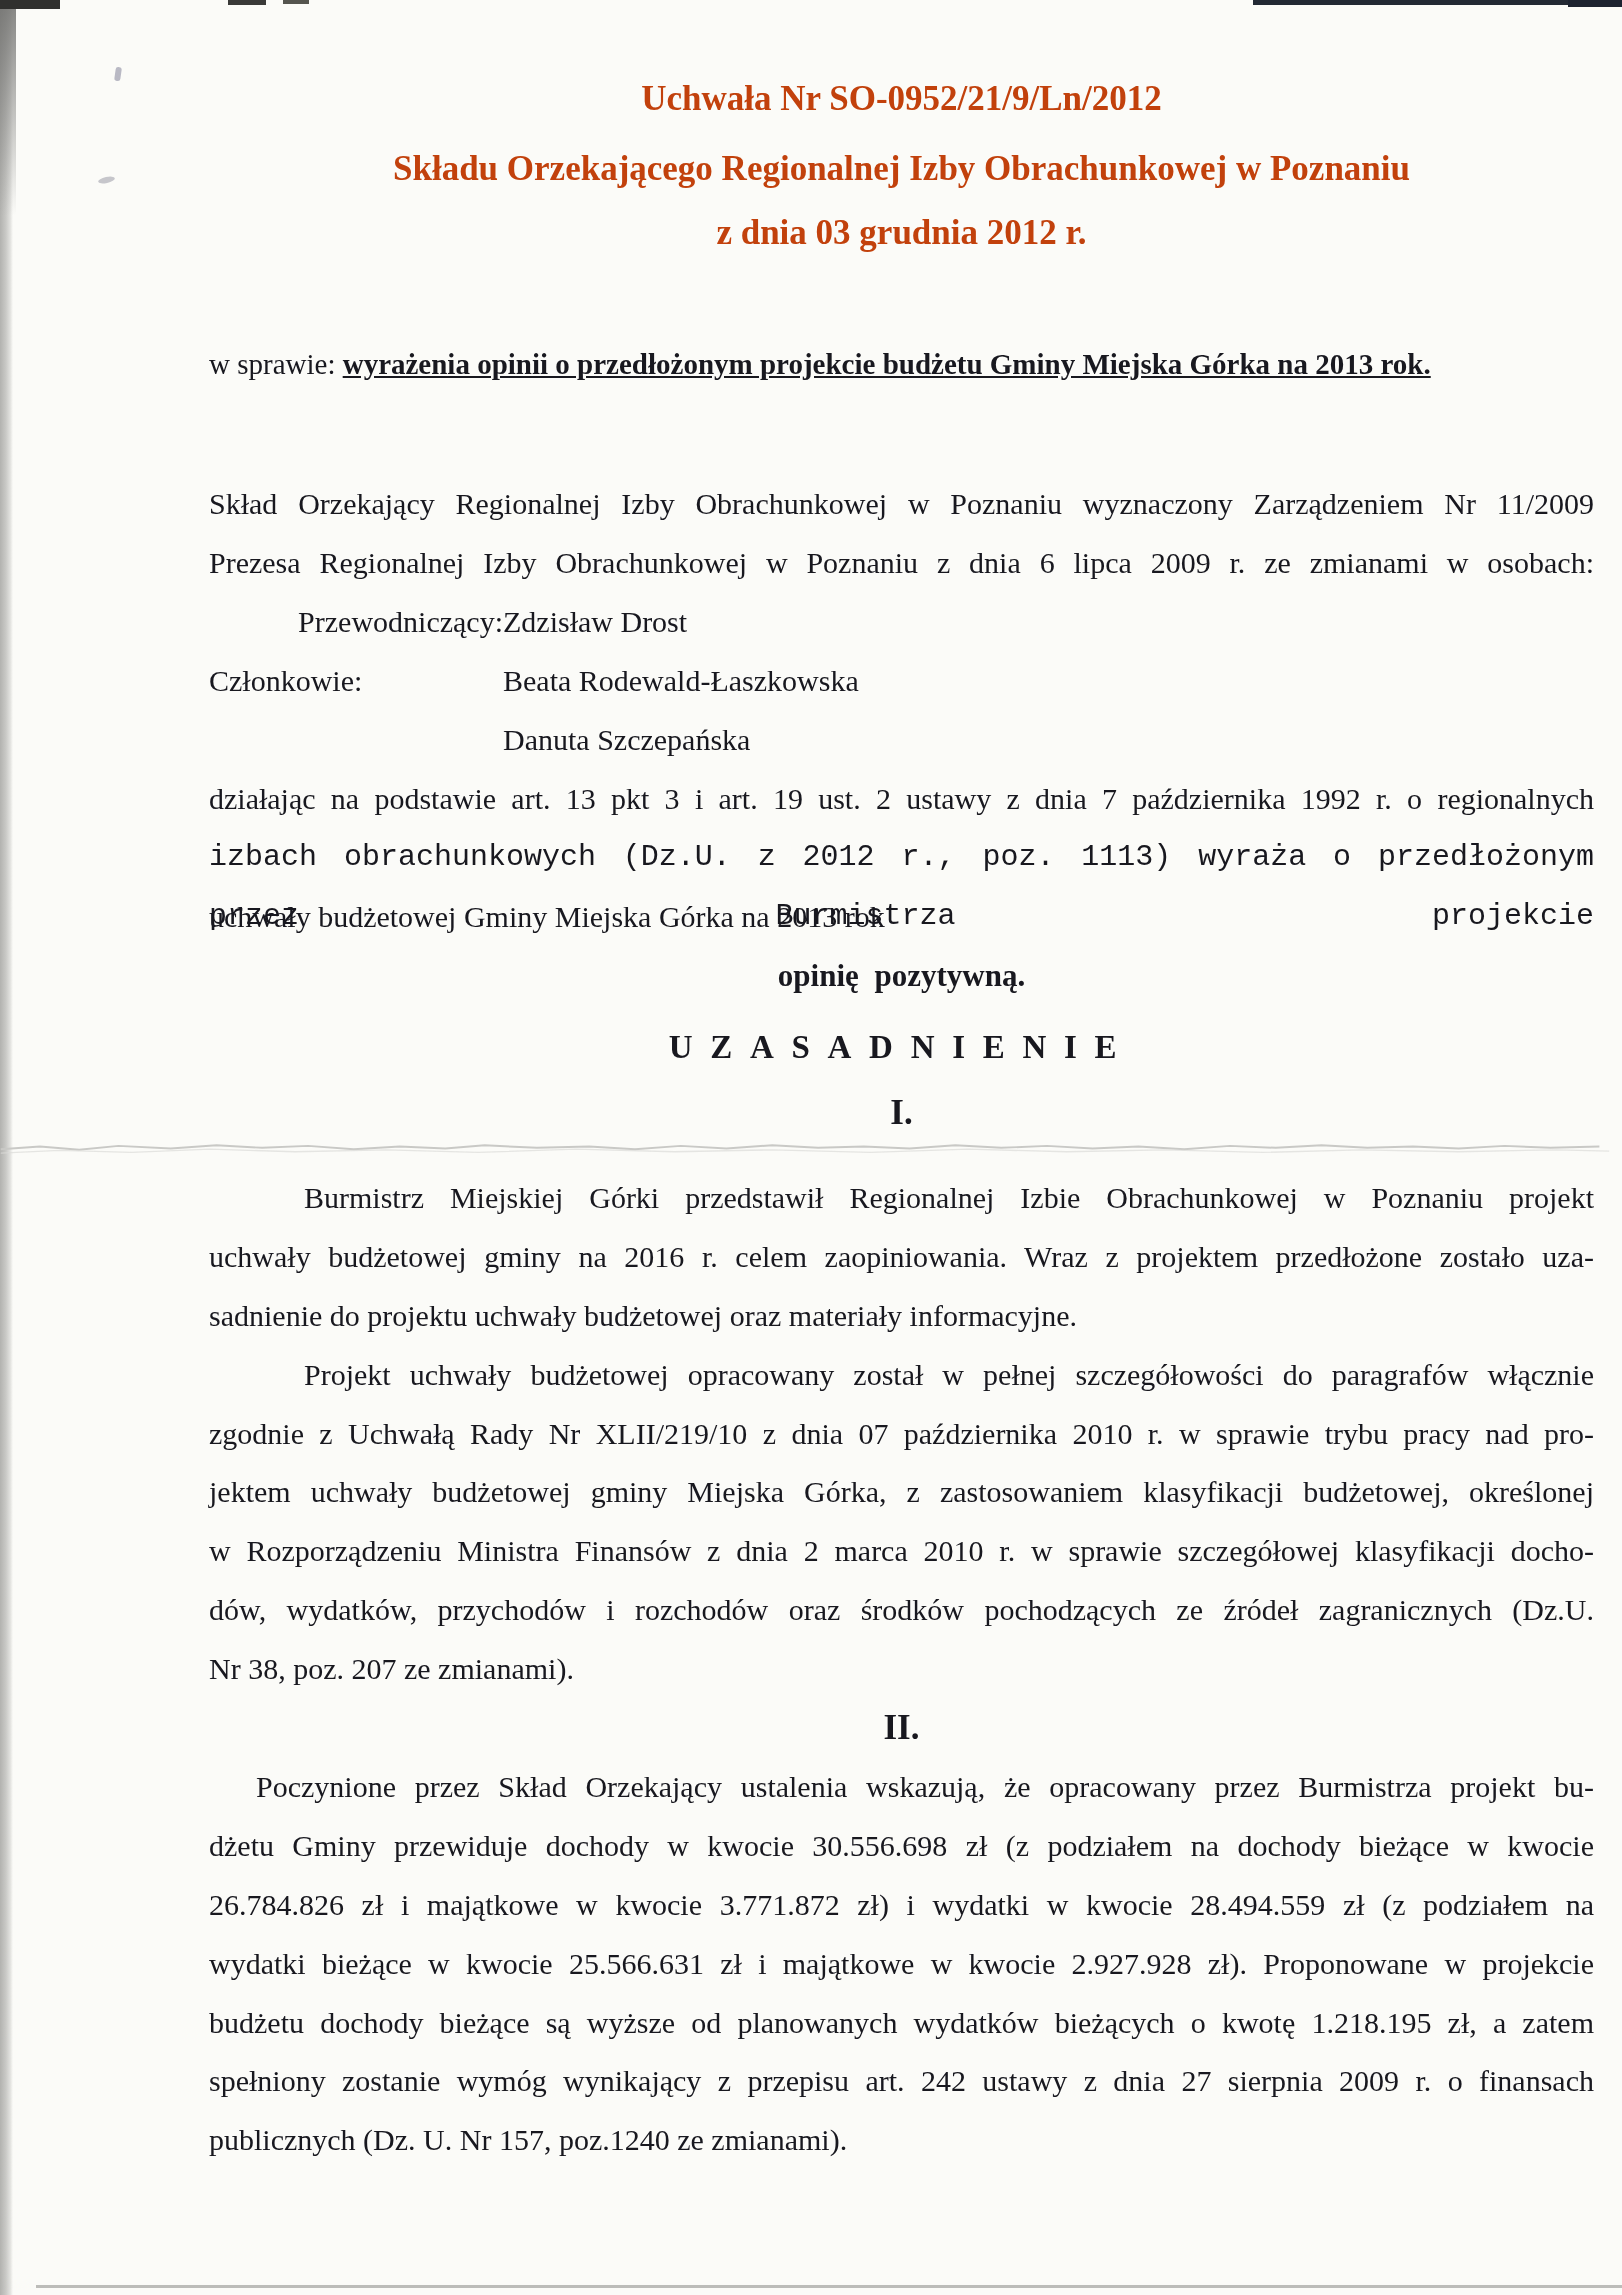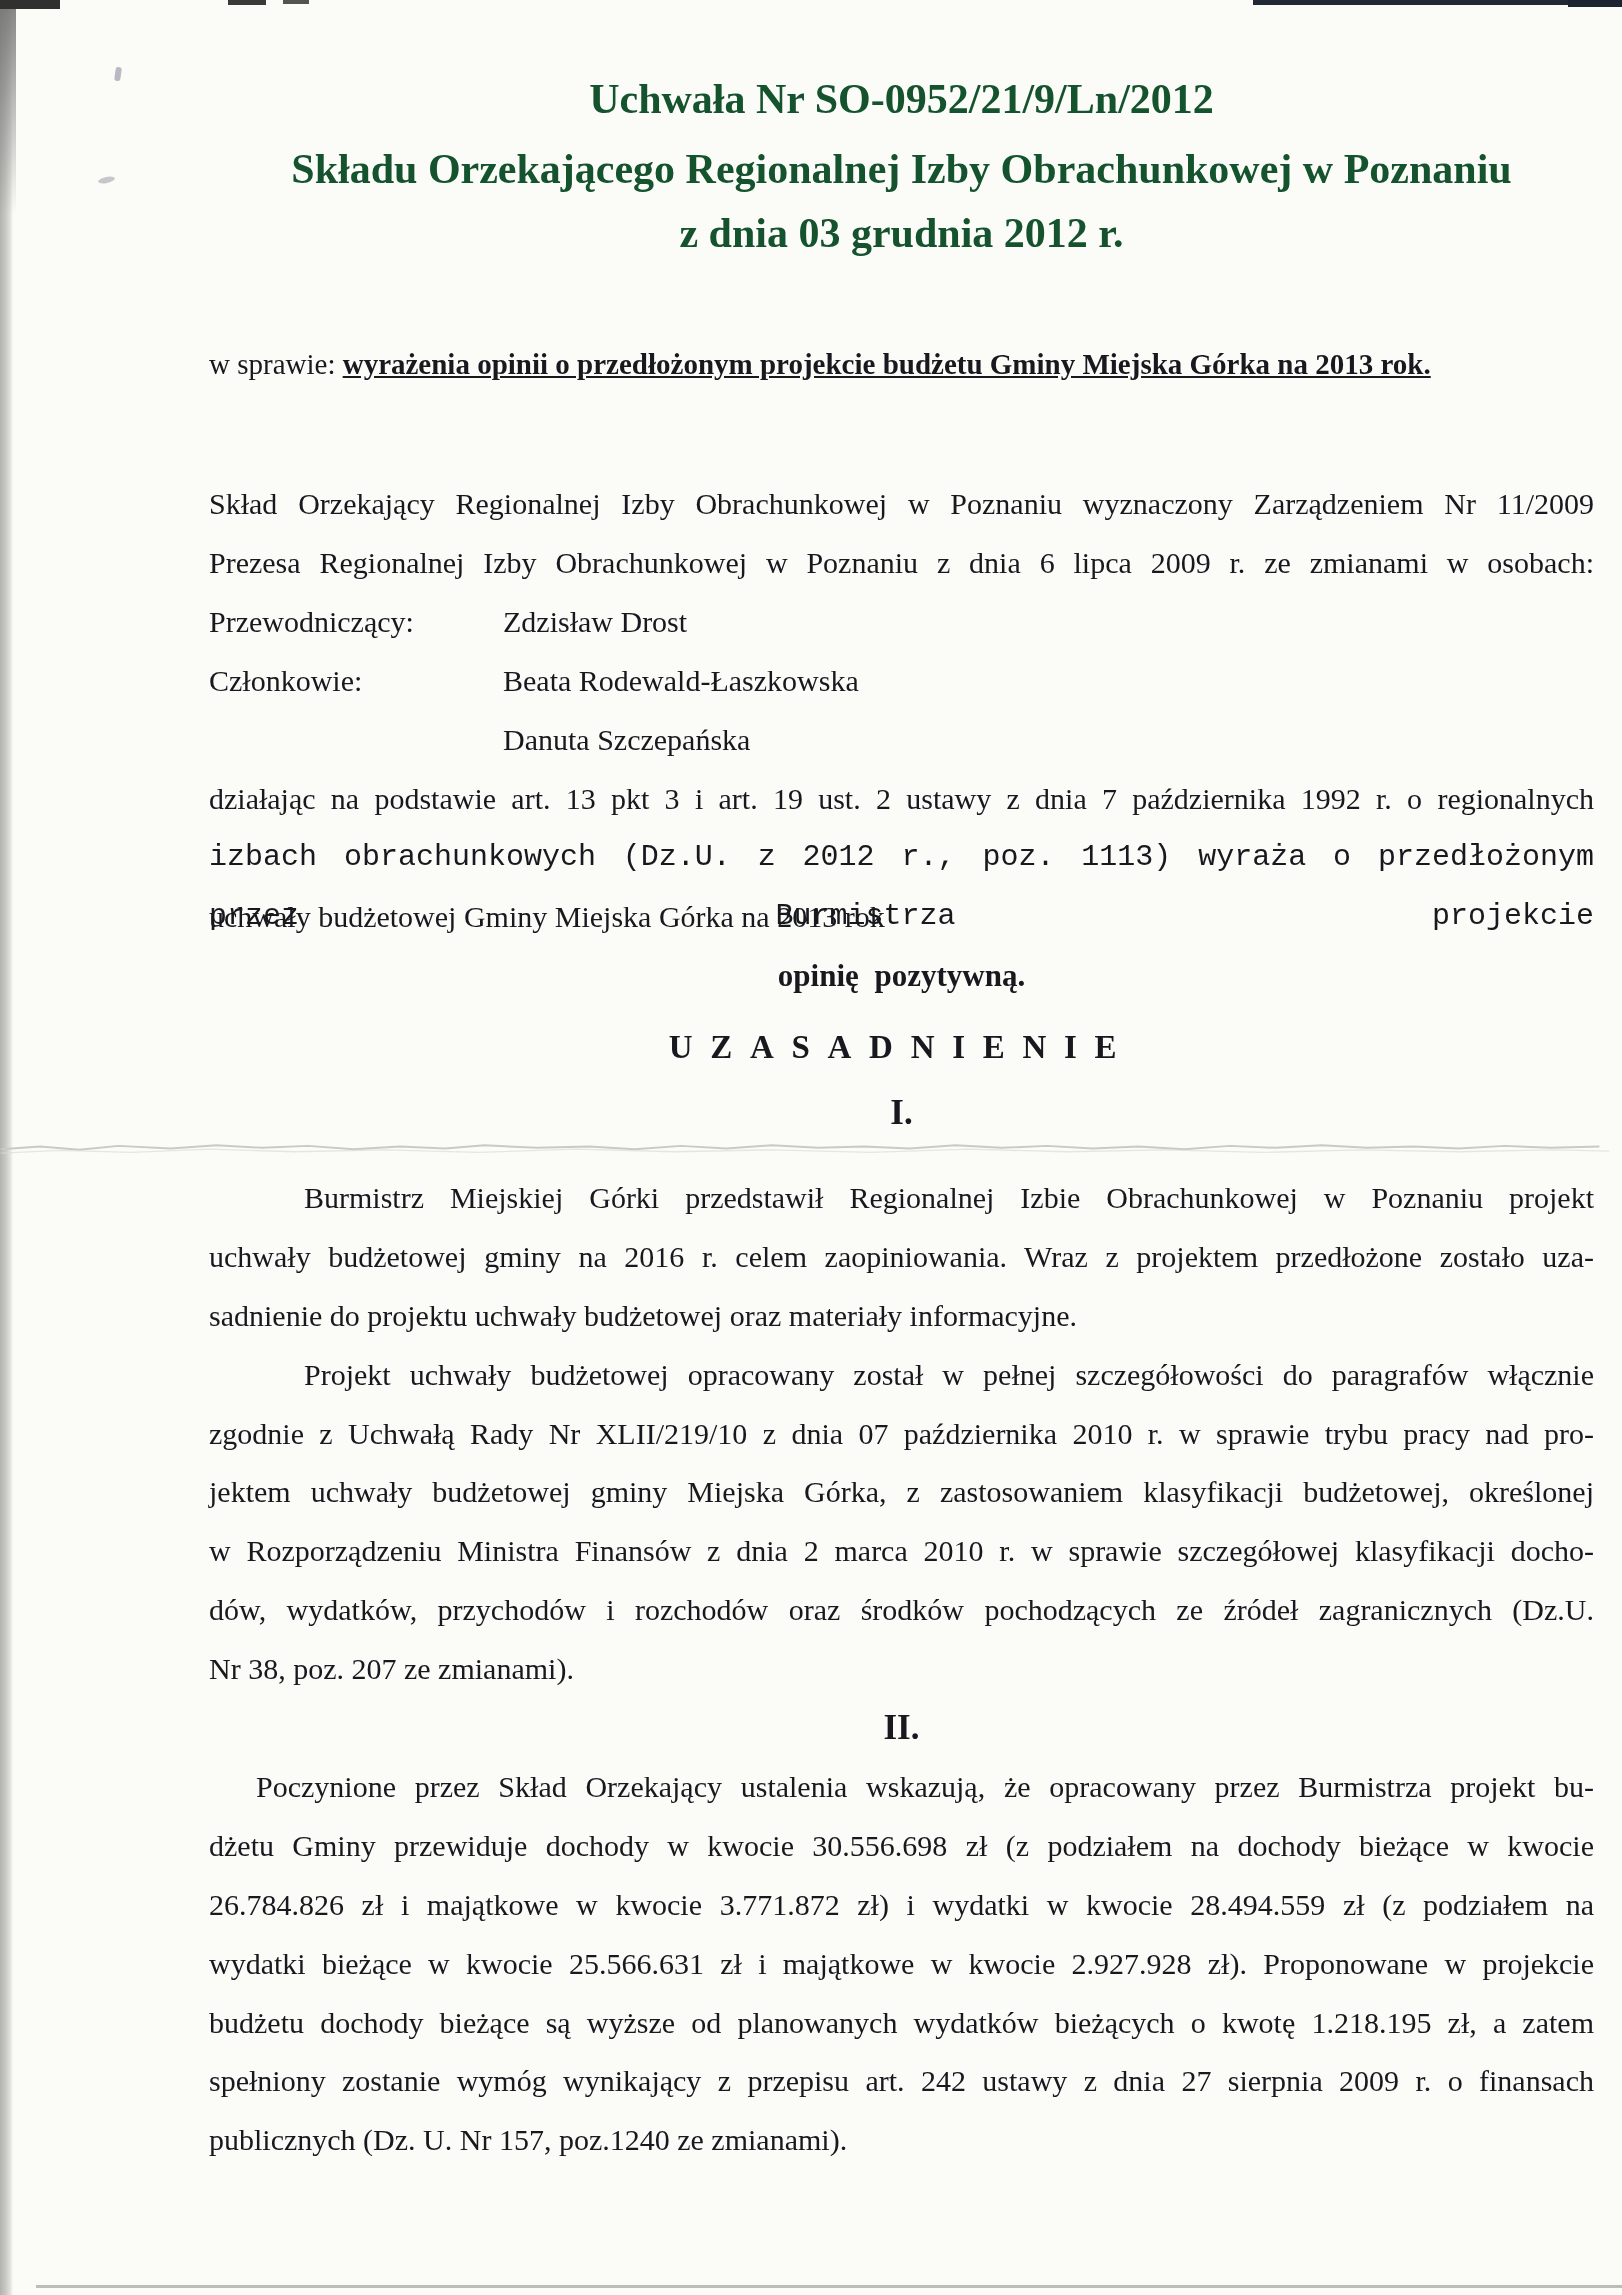--- a/index.html
+++ b/index.html
@@ -24,36 +24,36 @@
   .top-dash-1{position:absolute;left:228px;top:0;width:38px;height:4.6px;background:#3a3a38;}
   .top-dash-2{position:absolute;left:283px;top:0;width:26px;height:3.9px;background:#55554f;}
   .edge-top-right{position:absolute;left:1253px;top:0;width:370px;height:4.6px;background:#232934;}
   .corner-tr{position:absolute;left:1568px;top:0;width:55px;height:7.2px;background:#1d2330;}
   .bottom-line{position:absolute;left:36px;top:2285px;width:1587px;height:2.6px;background:#bcbcb9;}
   .speck-1{position:absolute;left:115px;top:67px;width:5.9px;height:14.4px;background:#b9b9c4;border-radius:2.6px;transform:rotate(8deg);}
   .speck-2{position:absolute;left:98px;top:177px;width:17px;height:5.9px;background:#c6c6cb;border-radius:50%;transform:rotate(-12deg);}
   .crease{position:absolute;left:0;top:1140px;width:1623px;height:17px;}
   
   .tline{position:absolute;left:209px;width:1385px;}
-  .title-line{height:52px;line-height:52px;text-align:center;font-weight:bold;font-size:42px;color:#14532d;}
+  .title-line{height:52px;line-height:52px;text-align:center;font-weight:bold;font-size:35px;color:#c2410c;}
   .t1{top:73px;} .t2{top:143px;} .t3{top:207px;}
   .subject{top:335px;height:59px;line-height:59px;font-size:29px;}
   .subject b{font-weight:bold;text-decoration:underline;}
   .row{height:59px;line-height:59px;font-size:30px;}
   .just{text-align:justify;text-align-last:justify;}
   .ind-lg{padding-left:95px;width:1290px;}
   .ind-sm{padding-left:47px;width:1338px;}
   .flexrow{display:flex;}
   .flexrow .lbl{width:294px;flex:0 0 294px;}
   .center-bold{text-align:center;font-weight:bold;}
   .opinion{top:946px;font-size:31px;word-spacing:7.9px;}
   .uzas{top:1018px;font-size:33px;letter-spacing:17.7px;}
   .numeral{font-size:35px;}
   .r-intro1{top:474px;} .r-intro2{top:533px;}
-  .r-chair{top:592px;} .r-mem1{top:651px;} .r-mem2{top:710px;}
+  .r-chair{top:592px;text-align:right;} .r-mem1{top:651px;} .r-mem2{top:710px;}
   .r-leg1{top:769px;} .r-leg2{top:828px;font-family:Liberation Mono, monospace;} .r-leg3{top:887px;}
   .r-n1{top:1083px;}
   .r-p1l1{top:1168px;} .r-p1l2{top:1227px;} .r-p1l3{top:1286px;}
   .r-p2l1{top:1345px;} .r-p2l2{top:1404px;} .r-p2l3{top:1462px;}
   .r-p2l4{top:1521px;} .r-p2l5{top:1580px;} .r-p2l6{top:1639px;}
   .r-n2{top:1698px;}
   .r-p3l1{top:1757px;} .r-p3l2{top:1816px;} .r-p3l3{top:1875px;}
   .r-p3l4{top:1934px;} .r-p3l5{top:1993px;} .r-p3l6{top:2051px;}
   .r-p3l7{top:2110px;}
 </style>

